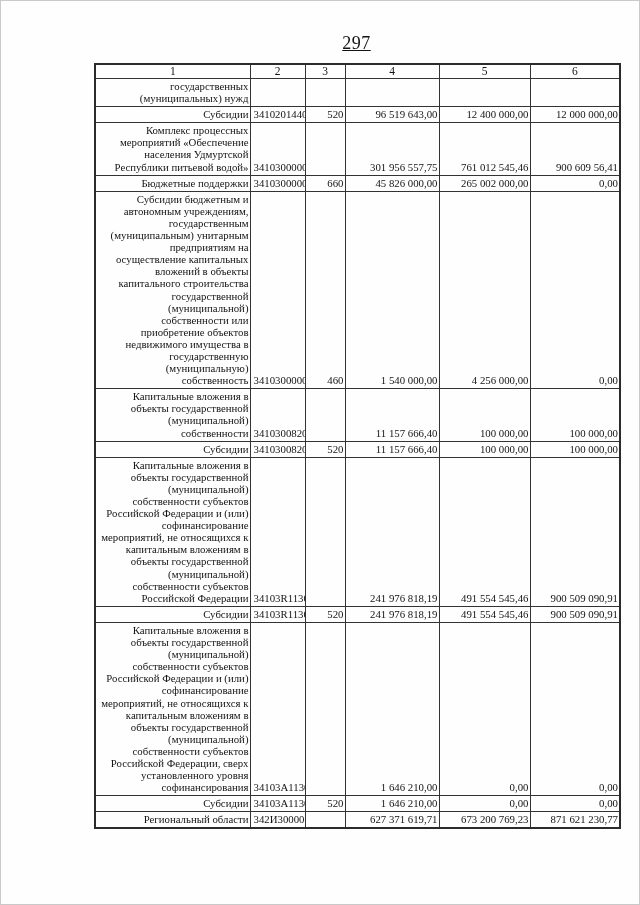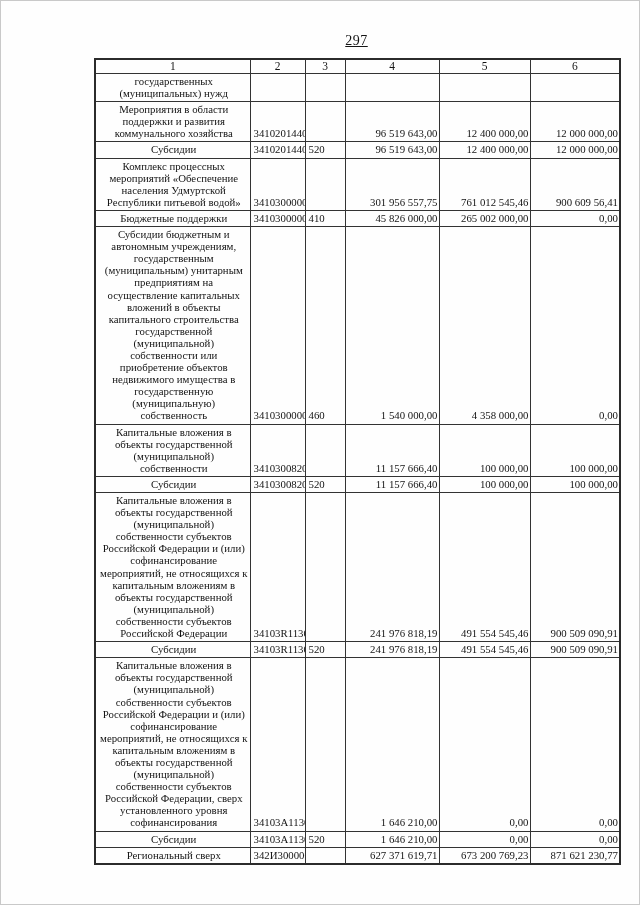--- a/index.html
+++ b/index.html
@@ -19,21 +19,21 @@
     overflow: hidden;
   }
   .content {
     margin-left: 93px;
     width: 525px;
   }
   .page-number {
     text-align: center;
     padding-top: 32px;
     padding-bottom: 9px;
-    font-size: 14px;
+    font-size: 18px;
     letter-spacing: 0.5px;
     text-decoration: underline;
   }
   table.budget {
     border-collapse: collapse;
     table-layout: fixed;
     width: 525px;
     border: 2px solid #2b2b2b;
   }
   table.budget th,
@@ -46,33 +46,33 @@
     overflow: hidden;
   }
   table.budget th {
     text-align: center;
     vertical-align: middle;
     height: 13px;
     padding: 0;
     font-size: 11.5px;
   }
   td.c-name {
-    text-align: center;
+    text-align: right;
     vertical-align: bottom;
     white-space: pre-line;
     padding-left: 4px;
     padding-right: 2px;
   }
   td.c-code {
     text-align: left;
     vertical-align: bottom;
     padding-left: 4px;
   }
   td.c-type {
-    text-align: left;
+    text-align: right;
     vertical-align: bottom;
     padding-left: 0;
   }
   td.c-num {
     text-align: right;
     vertical-align: bottom;
     padding-right: 2px;
     padding-left: 1px;
   }
   tr.bold td {
@@ -109,30 +109,20 @@
         <tr>
           <td class="c-name">государственных
 (муниципальных) нужд</td>
           <td class="c-code"></td>
           <td class="c-type"></td>
           <td class="c-num"></td>
           <td class="c-num"></td>
           <td class="c-num"></td>
         </tr>
         <tr>
-          <td class="c-name">Мероприятия в области
-поддержки и развития
-коммунального хозяйства</td>
-          <td class="c-code">3410201440</td>
-          <td class="c-type"></td>
-          <td class="c-num">96 519 643,00</td>
-          <td class="c-num">12 400 000,00</td>
-          <td class="c-num">12 000 000,00</td>
-        </tr>
-        <tr>
           <td class="c-name">Субсидии</td>
           <td class="c-code">3410201440</td>
           <td class="c-type">520</td>
           <td class="c-num">96 519 643,00</td>
           <td class="c-num">12 400 000,00</td>
           <td class="c-num">12 000 000,00</td>
         </tr>
         <tr class="bold">
           <td class="c-name">Комплекс процессных
 мероприятий «Обеспечение
@@ -140,21 +130,21 @@
 Республики питьевой водой»</td>
           <td class="c-code">3410300000</td>
           <td class="c-type"></td>
           <td class="c-num">301 956 557,75</td>
           <td class="c-num">761 012 545,46</td>
           <td class="c-num">900 609 56,41</td>
         </tr>
         <tr>
           <td class="c-name">Бюджетные поддержки</td>
           <td class="c-code">3410300000</td>
-          <td class="c-type">410</td>
+          <td class="c-type">660</td>
           <td class="c-num">45 826 000,00</td>
           <td class="c-num">265 002 000,00</td>
           <td class="c-num">0,00</td>
         </tr>
         <tr>
           <td class="c-name">Субсидии бюджетным и
 автономным учреждениям,
 государственным
 (муниципальным) унитарным
 предприятиям на
@@ -165,21 +155,21 @@
 (муниципальной)
 собственности или
 приобретение объектов
 недвижимого имущества в
 государственную
 (муниципальную)
 собственность</td>
           <td class="c-code">3410300000</td>
           <td class="c-type">460</td>
           <td class="c-num">1 540 000,00</td>
-          <td class="c-num">4 358 000,00</td>
+          <td class="c-num">4 256 000,00</td>
           <td class="c-num">0,00</td>
         </tr>
         <tr>
           <td class="c-name">Капитальные вложения в
 объекты государственной
 (муниципальной)
 собственности</td>
           <td class="c-code">3410300820</td>
           <td class="c-type"></td>
           <td class="c-num">11 157 666,40</td>
@@ -244,21 +234,21 @@
         </tr>
         <tr>
           <td class="c-name">Субсидии</td>
           <td class="c-code">34103A1130</td>
           <td class="c-type">520</td>
           <td class="c-num">1 646 210,00</td>
           <td class="c-num">0,00</td>
           <td class="c-num">0,00</td>
         </tr>
         <tr class="bold">
-          <td class="c-name">Региональный сверх</td>
+          <td class="c-name">Региональный области</td>
           <td class="c-code">342И300000</td>
           <td class="c-type"></td>
           <td class="c-num">627 371 619,71</td>
           <td class="c-num">673 200 769,23</td>
           <td class="c-num">871 621 230,77</td>
         </tr>
       </tbody>
     </table>
   </div>
 </div>

